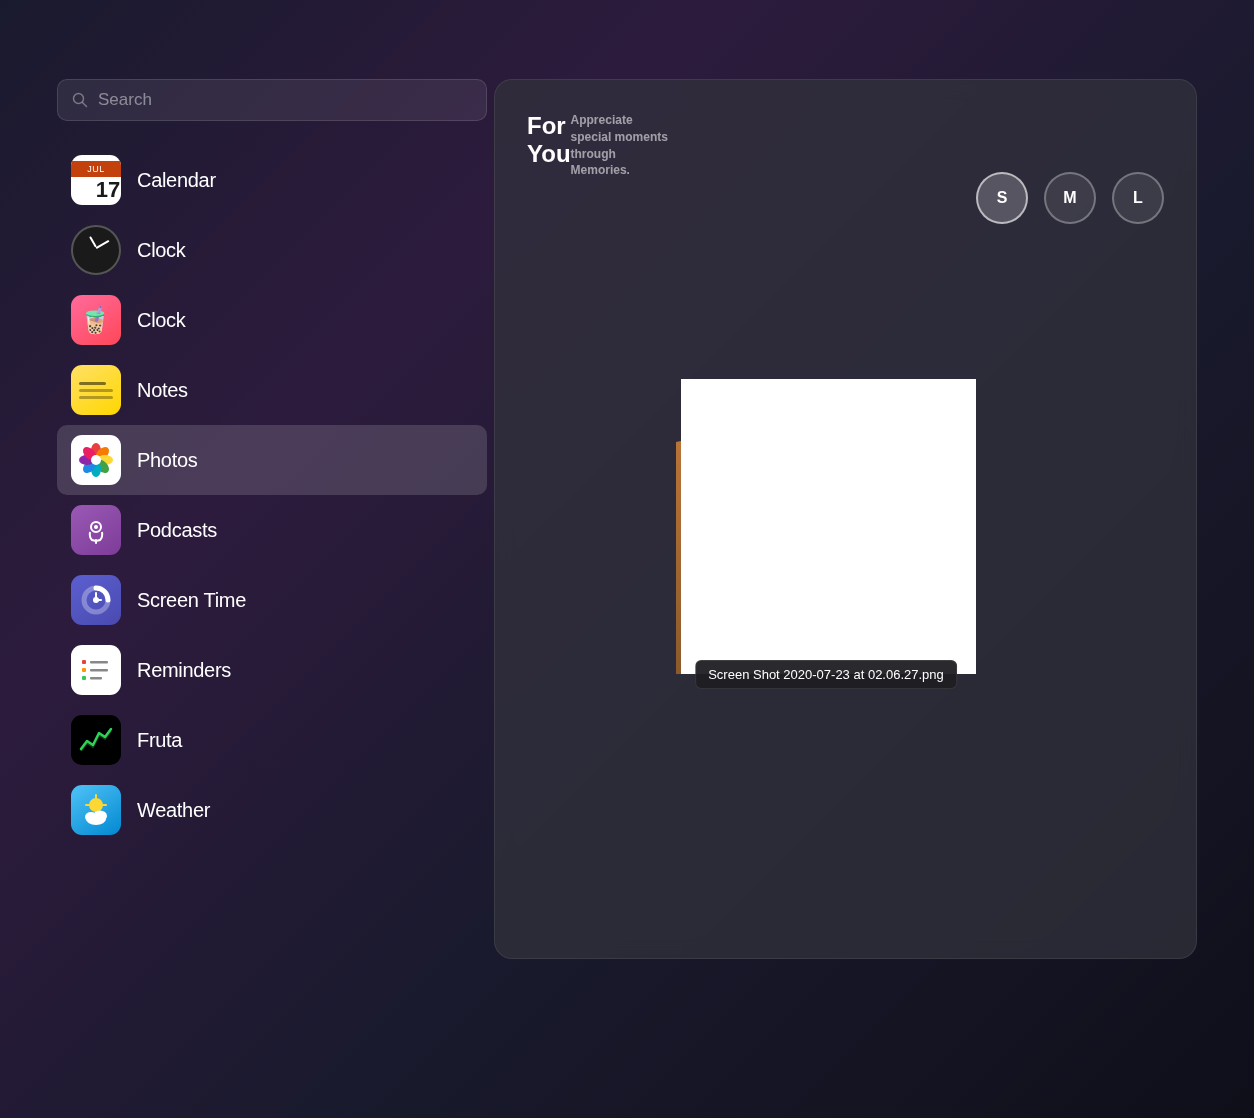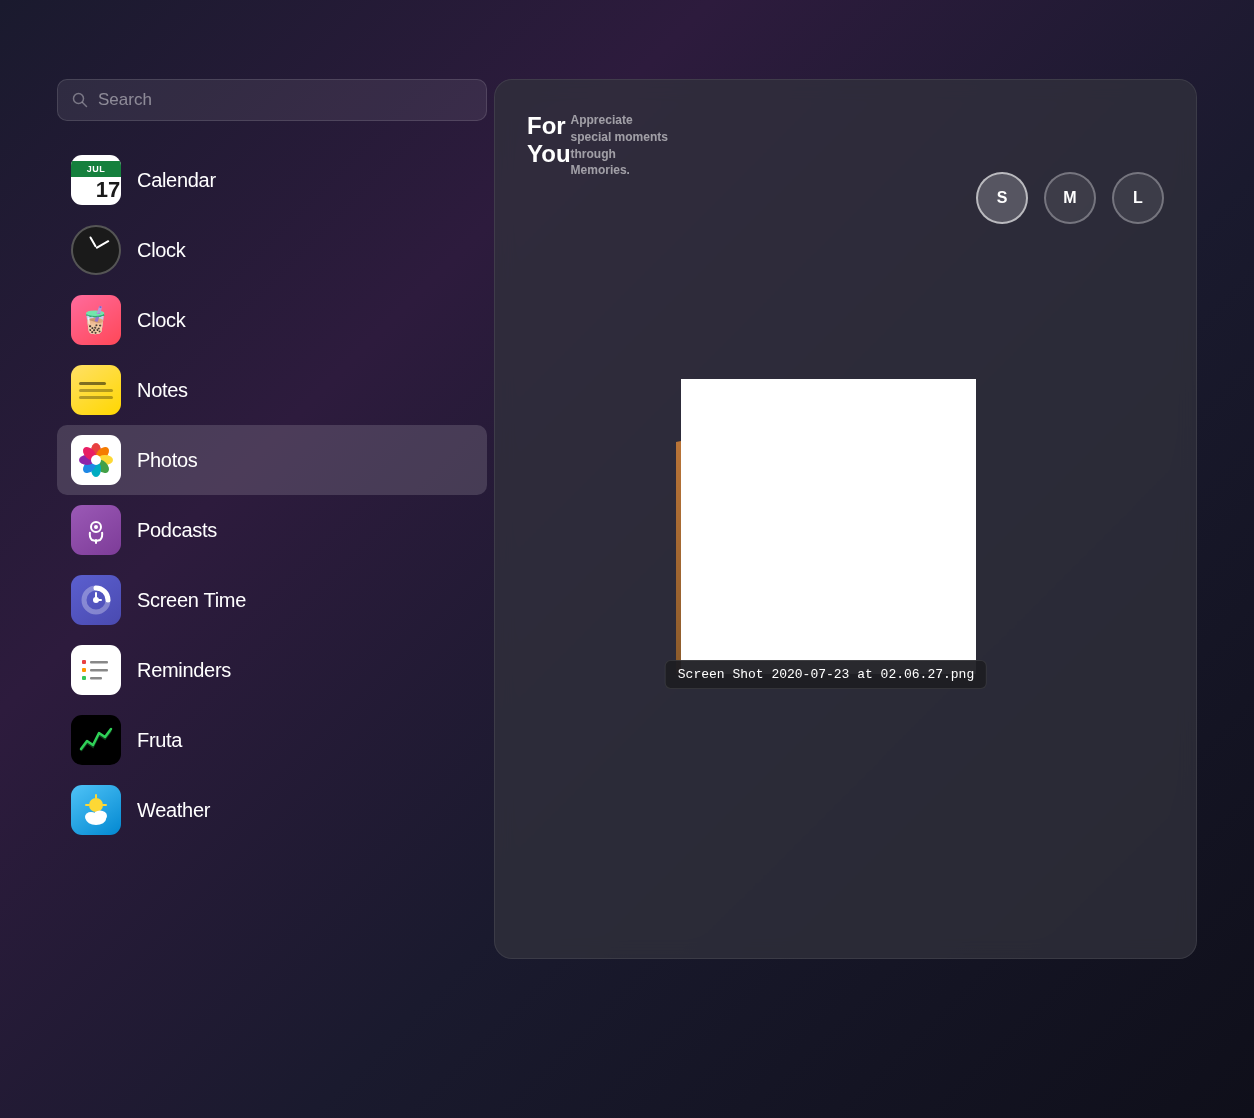--- a/index.html
+++ b/index.html
@@ -110,29 +110,29 @@
       background: white;
       border-radius: 11px;
       overflow: hidden;
       flex-direction: column;
       display: flex;
       align-items: center;
       justify-content: flex-end;
     }
 
     .icon-calendar .cal-top {
-      background: #15803d;
+      background: #c2410c;
       width: 100%;
       height: 16px;
       display: flex;
       align-items: center;
       justify-content: center;
       font-size: 9px;
       color: white;
-      font-weight: 700;
+      font-weight: 400;
       letter-spacing: 0.5px;
       flex-shrink: 0;
     }
 
     .icon-calendar .cal-day {
       font-size: 22px;
       font-weight: 700;
       color: #1a1a1a;
       line-height: 1;
       padding-bottom: 4px;
@@ -343,21 +343,20 @@
       font-size: 13px;
       padding: 6px 12px;
       border-radius: 6px;
       position: absolute;
       bottom: -10px;
       left: 50%;
       transform: translateX(-50%);
       white-space: nowrap;
       z-index: 10;
       border: 1px solid rgba(255,255,255,0.1);
-      font-family: Liberation Mono, monospace;
     }
 
     .size-buttons {
       display: flex;
       gap: 16px;
       justify-content: center;
       margin-top: 60px;
       padding-bottom: 10px;
     }
 

